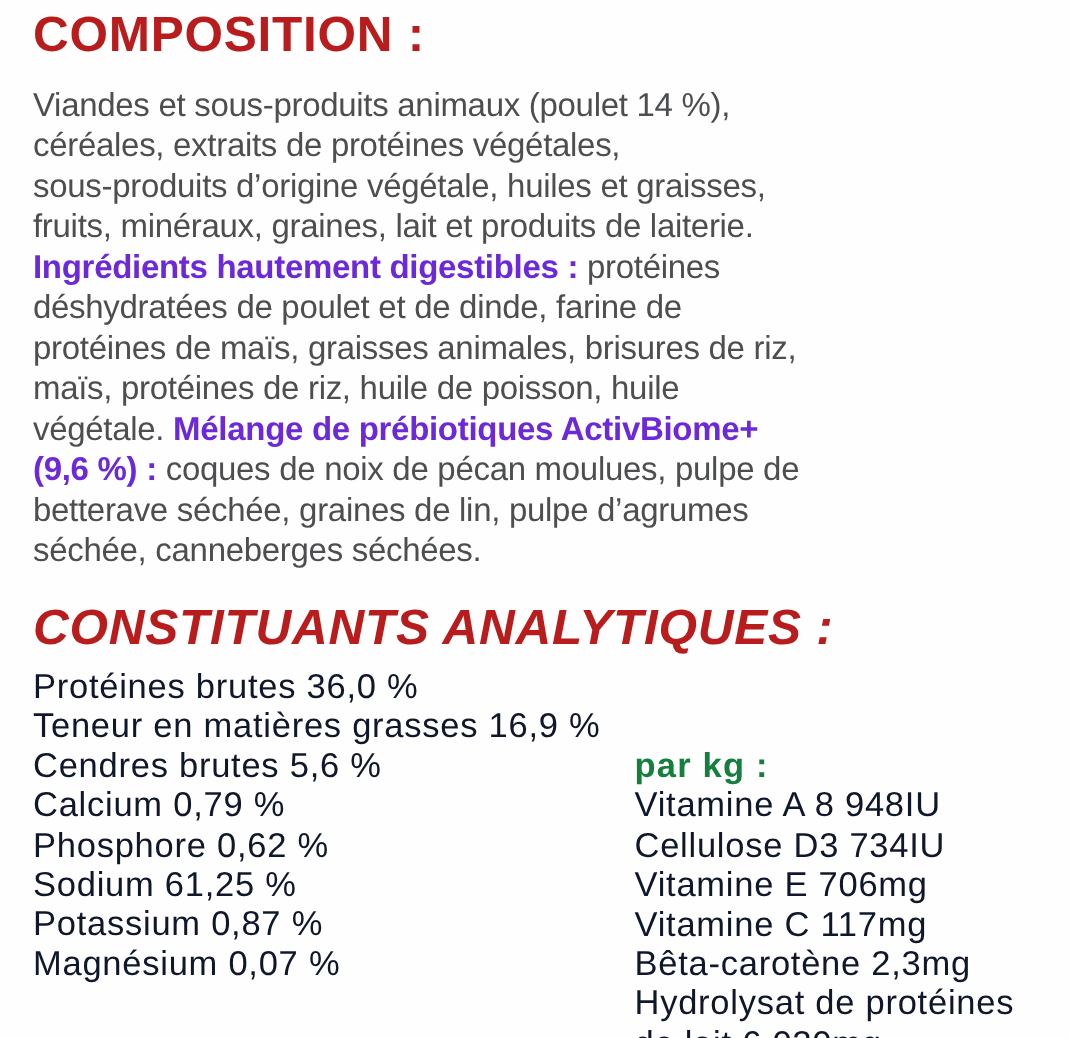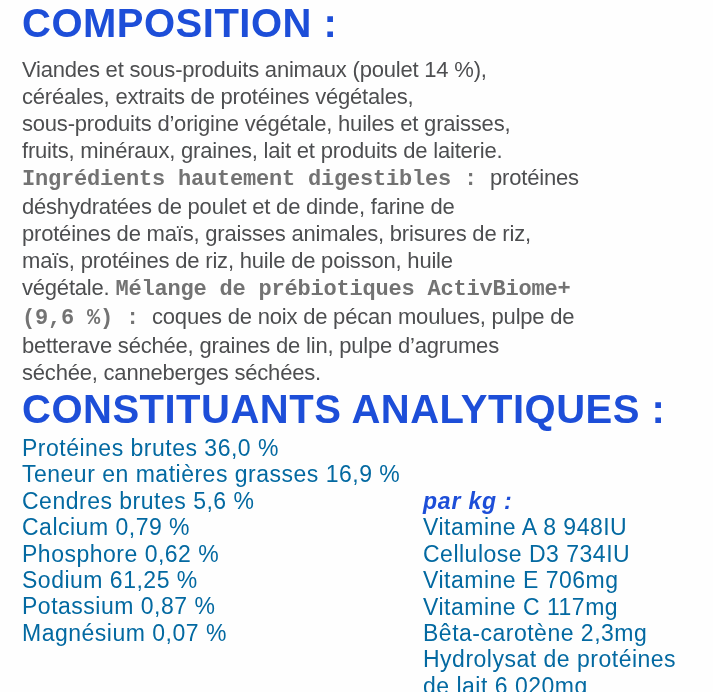--- a/index.html
+++ b/index.html
@@ -12,67 +12,66 @@
     width: 713px;
     height: 692px;
     box-sizing: border-box;
     background: #fefefe;
     padding: 3px 10px 0 22px;
     overflow: hidden;
     font-family: "Liberation Sans", sans-serif;
   }
   .section-title {
     margin: 0;
-    font-size: 40px;
+    font-size: 33px;
     line-height: 40px;
     font-weight: 700;
     letter-spacing: 0.5px;
-    color: #1d4ed8;
+    color: #b91c1c;
     font-family: "Liberation Sans", sans-serif;
   }
   .composition-paragraph {
     margin: 13px 0 0 0;
     font-size: 22px;
     line-height: 27px;
     letter-spacing: -0.2px;
     color: #4d4e50;
     white-space: pre-line;
   }
   .composition-paragraph .b {
     font-weight: 700;
-    color: #737373;
-    font-family: Liberation Mono, monospace;
+    color: #6d28d9;
   }
   .analytical-title {
-    margin-top: 3px;
+    margin-top: 18px;
+    font-style: italic;
   }
   .columns {
     display: flex;
     margin-top: 6px;
   }
   .col-left {
     width: 401px;
     flex: 0 0 auto;
   }
   .col-right {
     flex: 1 1 auto;
     padding-top: 53px;
   }
   .list-row {
     font-size: 23px;
     line-height: 26.4px;
     letter-spacing: 0.5px;
-    color: #0369a1;
+    color: #0f172a;
     white-space: pre;
   }
   .parkg {
     font-weight: 700;
-    color: #1d4ed8;
+    color: #15803d;
     letter-spacing: 0.8px;
-    font-style: italic;
   }
 </style>
 </head>
 <body>
 
 <div class="page">
 
   <h2 class="section-title">COMPOSITION :</h2>
 
   <p class="composition-paragraph"><span>Viandes et sous-produits animaux (poulet 14 %),

